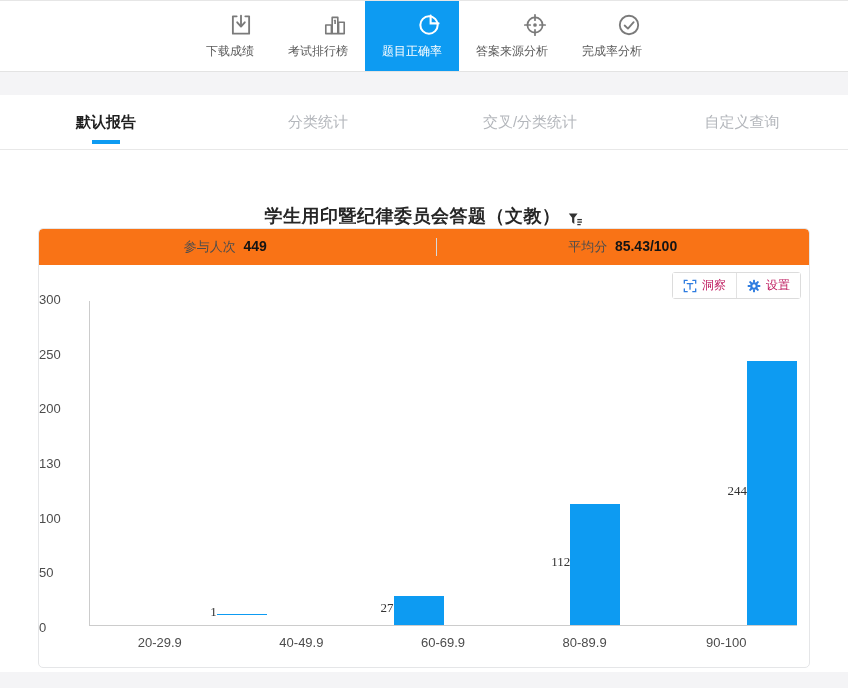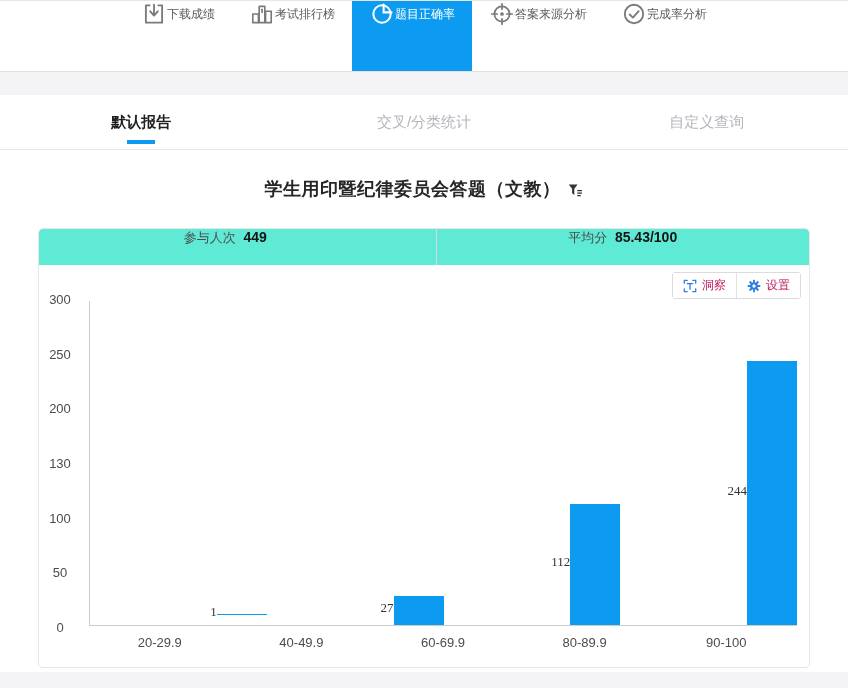--- a/index.html
+++ b/index.html
@@ -10,21 +10,21 @@
     color:#333;
   }
   
   .toolbar {
     height:72px; background:#fff;
     border-top:1px solid #e6e6e6;
     border-bottom:1px solid #e3e3e3;
     display:flex; justify-content:center; align-items:stretch;
   }
   .tb-item {
-    display:flex; flex-direction:row; align-items:flex-start; justify-content:center;
+    display:flex; flex-direction:column; align-items:flex-end; justify-content:center;
     padding:0 17px; cursor:pointer; color:#6b6b6b;
   }
   .tb-item .tb-icon { width:26px; height:26px; color:#7a7a7a; }
   .tb-item .tb-icon svg { width:26px; height:26px; display:block; }
   .tb-item .tb-label { font-size:12px; margin-top:5px; color:#5a5a5a; }
   .tb-item.active { background:var(--accent); }
   .tb-item.active .tb-icon { color:#fff; }
   .tb-item.active .tb-label { color:#fff; }
   
   .gap-band { height:23px; background:#f4f4f6; }
@@ -35,54 +35,54 @@
     flex:1; display:flex; align-items:center; justify-content:center;
     font-size:15px; color:#b3b6bb; cursor:pointer; position:relative;
   }
   .tab.active { color:#1f1f1f; font-weight:bold; }
   .tab.active::after {
     content:""; position:absolute; bottom:5px; left:50%; transform:translateX(-50%);
     width:28px; height:4px; background:var(--accent);
   }
   
   .title-row {
-    height:78px; display:flex; align-items:center; justify-content:center; gap:7px;
+    height:78px; display:flex; align-items:flex-end; justify-content:center; gap:7px;
   }
   .report-title { font-size:18px; font-weight:bold; color:#262626; letter-spacing:.5px; }
   .filter-icon { width:16px; height:16px; margin-top:3px; cursor:pointer; }
   .filter-icon svg { display:block; }
   
   .card {
     width:772px; margin:0 auto; height:440px;
     border:1px solid #e5e6e8; border-radius:5px; background:#fff;
     overflow:hidden;
   }
   .stats-bar {
-    height:36px; background:#5eead4; display:flex; 
+    height:36px; background:#f97316; display:flex; align-items:center;
     border-radius:4px 4px 0 0; font-size:13px;gap:24px;
   }
   .stat-cell { flex:1; text-align:center; color:#4d4d4d; }
   .stat-cell + .stat-cell { border-left:1px solid #d6d8db; }
   .stat-value { font-weight:bold; color:#141414; font-size:14px; margin-left:4px; }
   .actions-row { display:flex; justify-content:flex-end; padding:7px 8px 0 0; height:34px; }
   .btn-group {
     display:flex; border:1px solid #dcdcdc; border-radius:3px; background:#fff; height:27px;
   }
   .gbtn {
     display:flex; align-items:center; gap:5px; padding:0 10px;
     font-size:12px; color:#be185d; cursor:pointer; background:#fff;
   }
   .gbtn + .gbtn { border-left:1px solid #e2e2e2; }
   .gbtn .b-icon { width:14px; height:14px; color:var(--btn-icon); }
   .gbtn .b-icon svg { display:block; width:14px; height:14px; }
   
   .chart { position:relative; padding:2px 12px 0 50px; }
   .y-axis {
     position:absolute; left:0; top:-7px; width:42px; height:343px;
-    display:flex; flex-direction:column; justify-content:space-between; align-items:center;
+    display:flex; flex-direction:column; justify-content:space-between; align-items:flex-start;
     font-size:13px; color:#4c4c4c;
   }
   .plot {
     height:325px; border-left:1px solid #ccc; border-bottom:1px solid #ccc;
     display:flex; align-items:flex-end;
   }
   .bar-col {
     flex:1; display:flex; flex-direction:row; align-items:center; justify-content:flex-end;font-family:Liberation Serif, serif;
   }
   .bar-value { font-size:13px; color:#333; margin-bottom:5px; }
@@ -153,20 +153,21 @@
   </div>
 
 </div>
 
 <div class="gap-band"></div>
 
 <div class="panel">
 
   <div class="tabs">
     <div class="tab active">默认报告</div>
+    <div class="tab">分类统计</div>
     <div class="tab">交叉/分类统计</div>
     <div class="tab">自定义查询</div>
   </div>
 
   <div class="title-row">
     <span class="report-title">学生用印暨纪律委员会答题（文教）</span>
     <span class="filter-icon">
       <svg viewBox="0 0 16 16" width="16" height="16">
         <path d="M0.8 1.6 h8.8 l-3.3 4.1 v6.3 l-2.2 -1.7 V5.7 Z" fill="#333"></path>
         <g stroke="#333" stroke-width="1.3">

